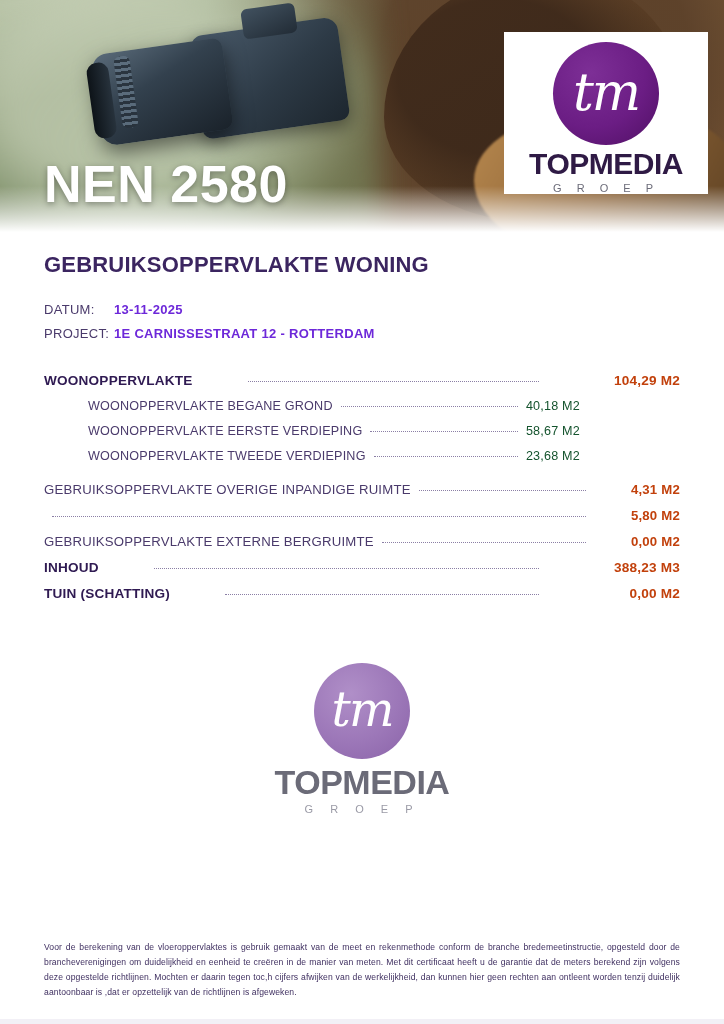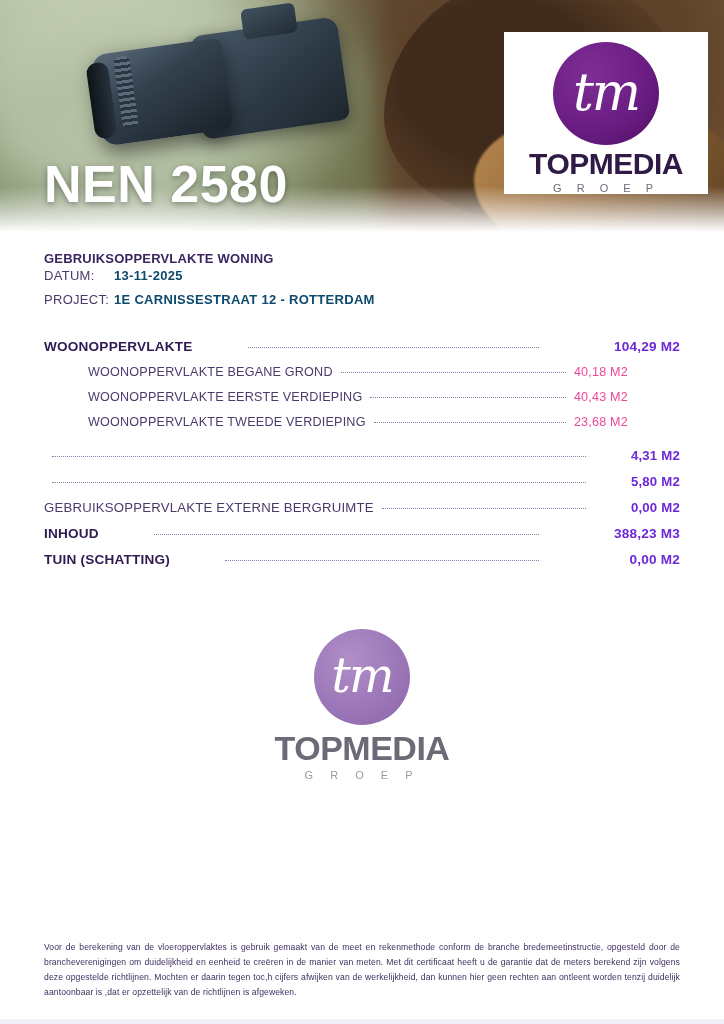--- a/index.html
+++ b/index.html
@@ -162,37 +162,37 @@
   .logo-sub {
     font-size: 11px;
     letter-spacing: 6px;
     color: #6b6b78;
     margin-top: 3px;
   }
 
   
   .content { padding: 18px 44px 0 44px; }
   .doc-title {
-    font-size: 13px;
+    font-size: 22px;
     font-weight: bold;
     color: #3b2560;
     line-height: 1.35;
     letter-spacing: 0.2px;
   }
-  .meta { }
+  .meta { margin-top: 22px; }
   .meta-row {
     display: flex;
     align-items: baseline;
     font-size: 13px;
     color: #4a3a6b;
     margin-bottom: 9px;
     letter-spacing: 0.3px;
   }
   .meta-label { width: 70px; }
-  .meta-value { font-weight: bold; color: #0c4a6e; }
+  .meta-value { font-weight: bold; color: #6d28d9; }
 
   
   .table { margin-top: 32px; }
   .row {
     display: flex;
     align-items: baseline;
     margin-bottom: 11px;
     font-size: 13.2px;
     color: #4a3a6b;
     letter-spacing: 0.2px;
@@ -203,28 +203,28 @@
   .dots {
     flex: 1;
     margin: 0 8px;
     border-bottom: 1.6px dotted #8b7fa5;
     transform: translateY(-3px);
   }
   .row .val {
     white-space: nowrap;
     text-align: right;
     font-weight: bold;
-    color: #6d28d9;
+    color: #c2410c;
     min-width: 86px;
   }
   .row.sub .val {
     font-weight: normal;
-    color: #ec4899;
+    color: #14532d;
     min-width: 0;
-    margin-right: 52px;
+    margin-right: 100px;
   }
   .spacer-8 { height: 8px; }
 
   
   .footer-logo {
     margin-top: 62px;
     display: flex;
     flex-direction: column;
     align-items: center;
   }
@@ -329,32 +329,33 @@
 
     <div class="row sub">
       <span class="label">WOONOPPERVLAKTE BEGANE GROND</span>
       <span class="dots"></span>
       <span class="val">40,18  M2</span>
     </div>
 
     <div class="row sub">
       <span class="label">WOONOPPERVLAKTE EERSTE VERDIEPING</span>
       <span class="dots"></span>
-      <span class="val">40,43  M2</span>
+      <span class="val">58,67  M2</span>
     </div>
 
     <div class="row sub">
       <span class="label">WOONOPPERVLAKTE TWEEDE VERDIEPING</span>
       <span class="dots"></span>
       <span class="val">23,68  M2</span>
     </div>
 
     <div class="spacer-8"></div>
 
     <div class="row">
+      <span class="label">GEBRUIKSOPPERVLAKTE OVERIGE INPANDIGE RUIMTE</span>
       <span class="dots"></span>
       <span class="val">4,31 M2</span>
     </div>
 
     <div class="row">
       <span class="dots"></span>
       <span class="val">5,80 M2</span>
     </div>
 
     <div class="row">

